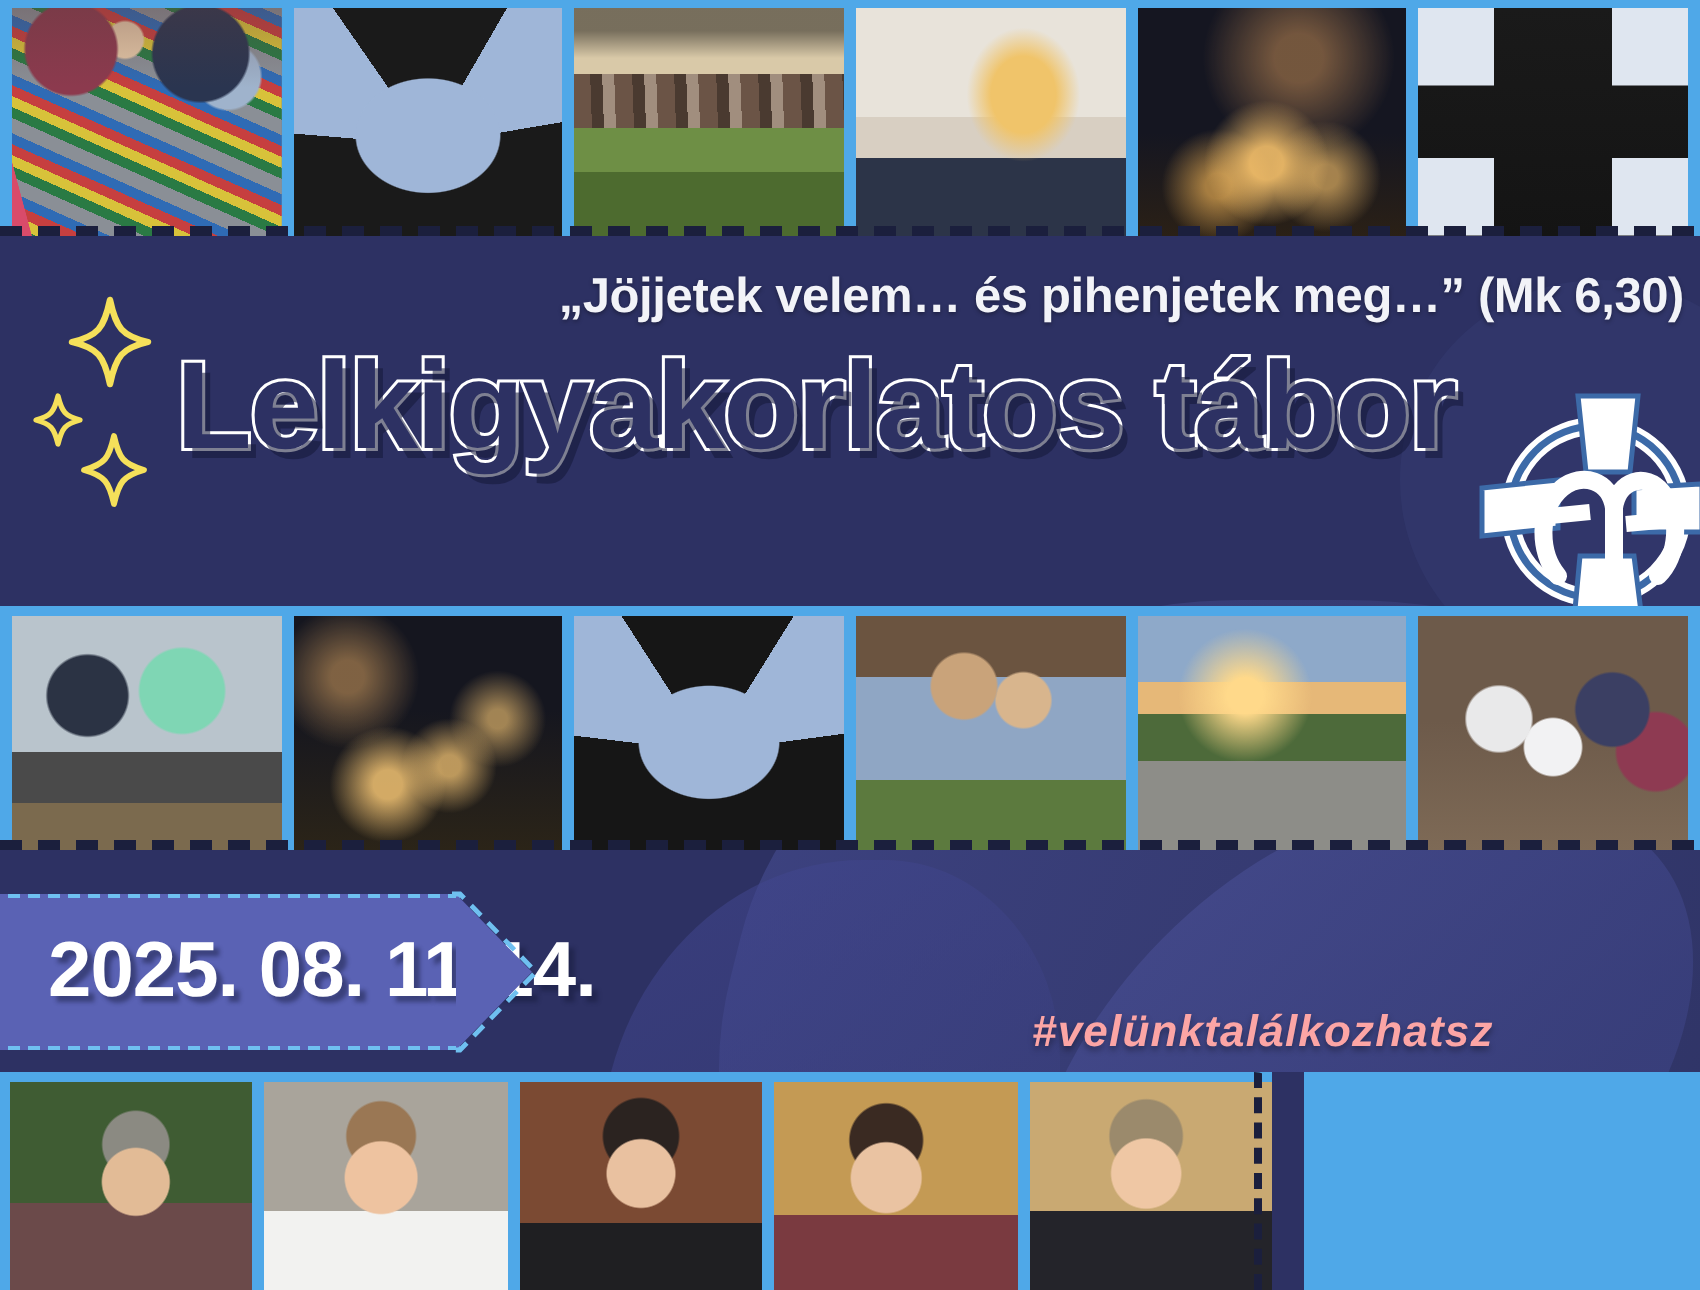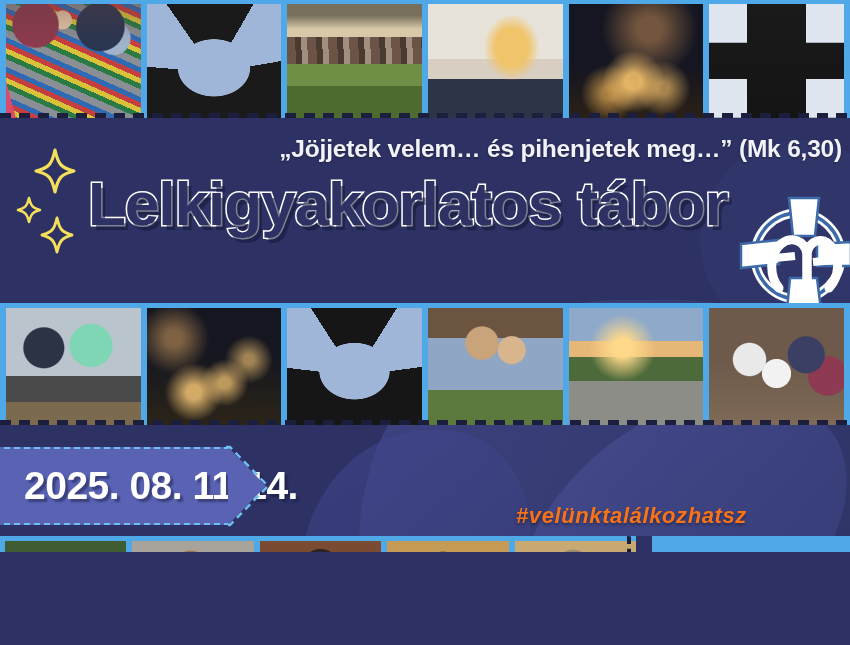--- a/index.html
+++ b/index.html
@@ -2,21 +2,21 @@
 <html><head>
 <meta charset="utf-8">
 <style>
   html,body{margin:0;padding:0;}
   body{
     width:850px;height:645px;overflow:hidden;
     font-family:"Liberation Sans", sans-serif;
     background:#2d3163;
   }
   .poster{
-    position:relative;width:850px;height:552px;overflow:hidden;
+    position:relative;width:850px;height:645px;overflow:hidden;
     background:#2d3163;
   }
 
   
   .bg-layer{position:absolute;inset:0;overflow:hidden;}
   .blob{position:absolute;background:#3a3f78;opacity:.85;}
   .blob.b1{
     width:520px;height:420px;left:360px;top:300px;
     transform:skewX(-14deg);
     background:linear-gradient(100deg,#3f4585 0%,#363b72 55%,#2f3466 100%);
@@ -141,21 +141,21 @@
   }
   .date-text{
     color:#ffffff;font-size:39px;font-weight:700;
     letter-spacing:-.5px;white-space:nowrap;
     padding-left:28px;
     text-shadow:3px 3px 2px rgba(20,24,56,.45);
   }
 
   .hashtag{
     position:absolute;left:516px;top:503px;
-    color:#f97316;font-size:22px;font-weight:700;font-style:italic;
+    color:#fca5a5;font-size:22px;font-weight:700;font-style:italic;
     letter-spacing:.6px;white-space:nowrap;
     text-shadow:0 2px 3px rgba(0,0,0,.35);
     text-align:right;
   }
 </style>
 </head>
 <body>
 
 <div class="poster">
 

